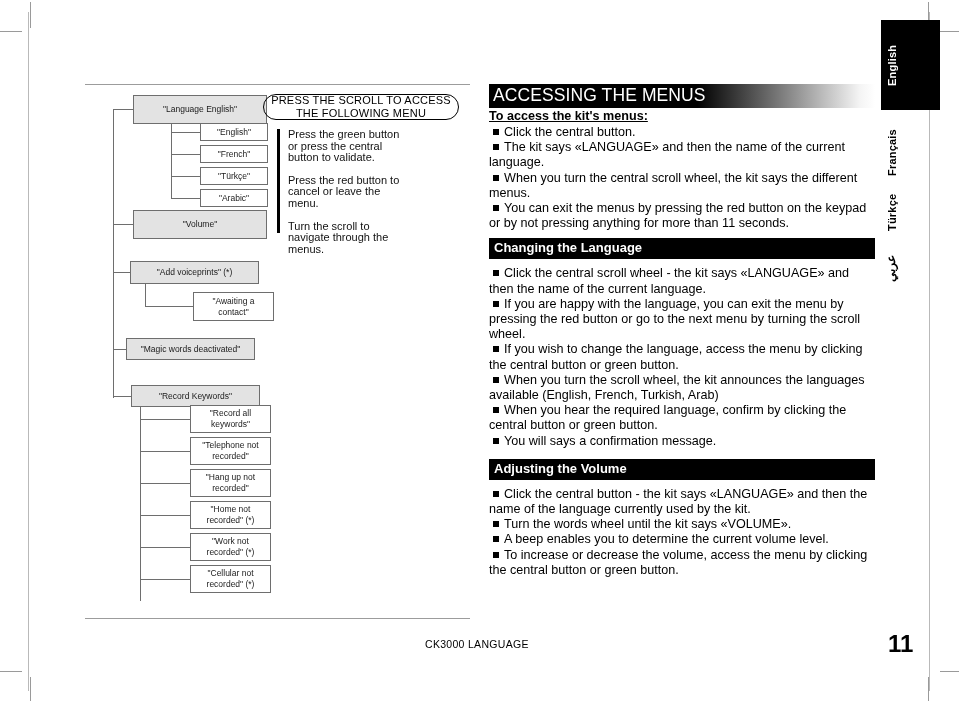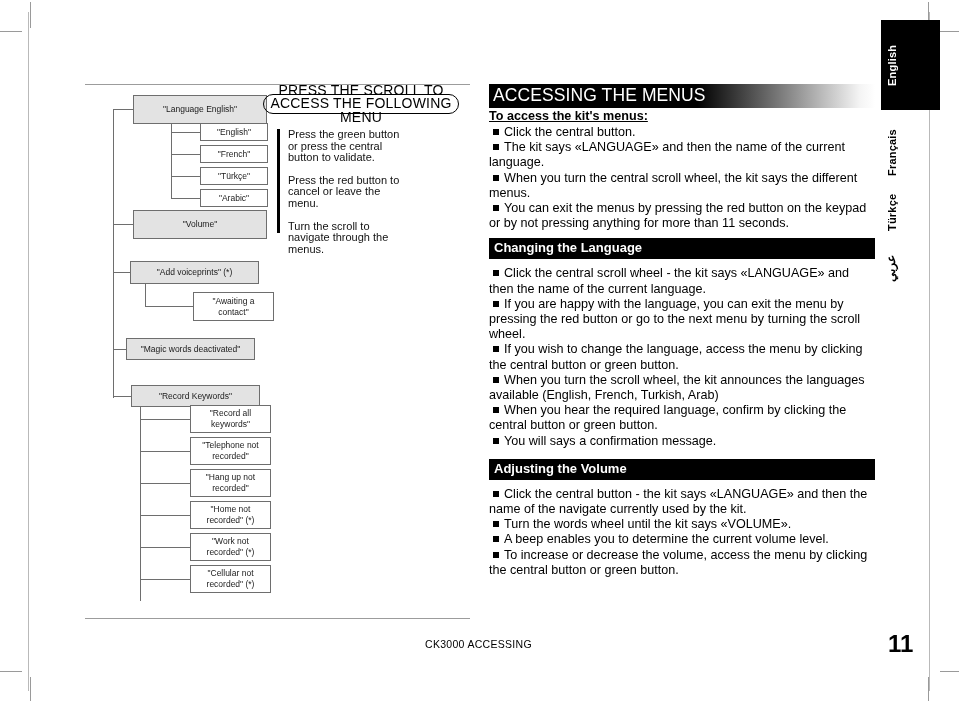--- a/index.html
+++ b/index.html
@@ -60,29 +60,29 @@
   .node.lvl1 { background: #e3e3e3; }
   .node.lvl2 { background: #ffffff; }
   .conn { position: absolute; background: #6e6e6e; }
   .conn.h { height: 1px; }
   .conn.v { width: 1px; }
 
   
   #callout {
     position: absolute;
     left: 263px; top: 94px;
-    width: 196px; height: 20px;
+    width: 196px; height: 26px;
     border: 1.6px solid #000;
     border-radius: 16px;
     box-sizing: border-box;
     display: flex;
     align-items: center;
     justify-content: center;
     text-align: center;
-    font-size: 14px;
+    font-size: 11px;
     line-height: 13.5px;
     letter-spacing: .2px;
     font-family: "Liberation Sans", sans-serif;
   }
   #callout-body {
     position: absolute;
     left: 288px; top: 129px;
     width: 112px;
     font-size: 11px;
     line-height: 11.6px;
@@ -297,27 +297,27 @@
     <li><span class="sq"></span><span>You will says a confirmation message.</span></li>
   </ul>
 
   <div class="gap-md"></div>
 
   <div class="bar-sub">Adjusting the Volume</div>
 
   <div class="gap-sm"></div>
 
   <ul class="bullet-list">
-    <li><span class="sq"></span><span>Click the central button - the kit says «LANGUAGE» and then the name of the navigate currently used by the kit.</span></li>
+    <li><span class="sq"></span><span>Click the central button - the kit says «LANGUAGE» and then the name of the language currently used by the kit.</span></li>
     <li><span class="sq"></span><span>Turn the words wheel until the kit says «VOLUME».</span></li>
     <li><span class="sq"></span><span>A beep enables you to determine the current volume level.</span></li>
     <li><span class="sq"></span><span>To increase or decrease the volume, access the menu by clicking the central button or green button.</span></li>
   </ul>
 </div>
 
 <div id="tab-english-box"></div>
 <div class="lang-tab" id="tab-english">English</div>
 <div class="lang-tab" id="tab-francais">Français</div>
 <div class="lang-tab" id="tab-turkce">Türkçe</div>
 <div class="lang-tab" id="tab-arabic">عربي</div>
 
-<div id="footer-title">CK3000 ACCESSING</div>
+<div id="footer-title">CK3000 LANGUAGE</div>
 <div id="footer-page">11</div>
 
 </body></html>

